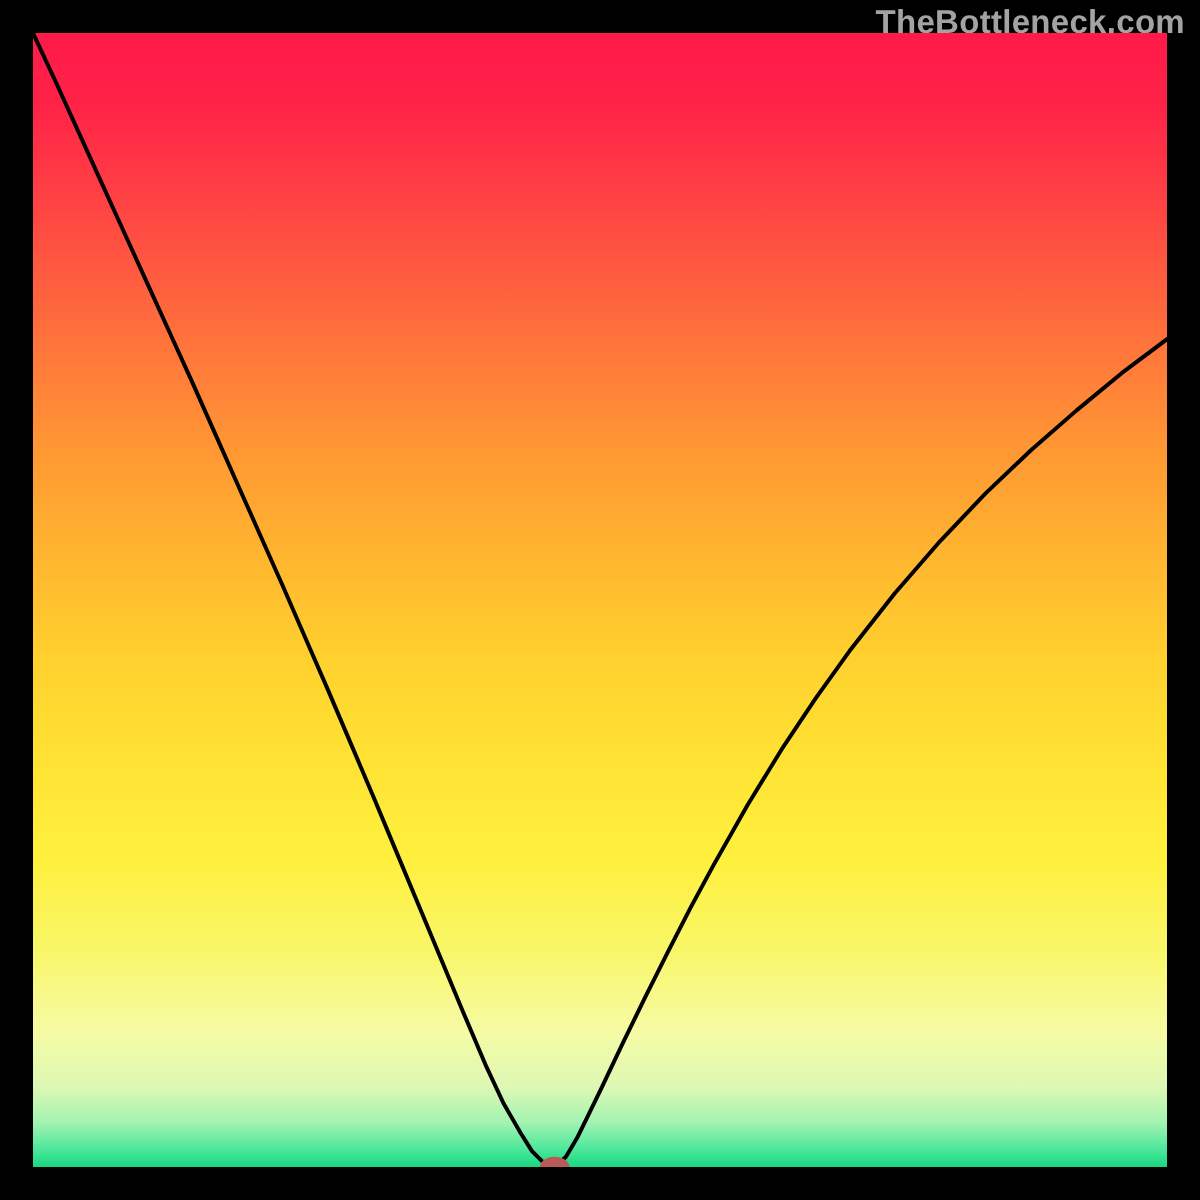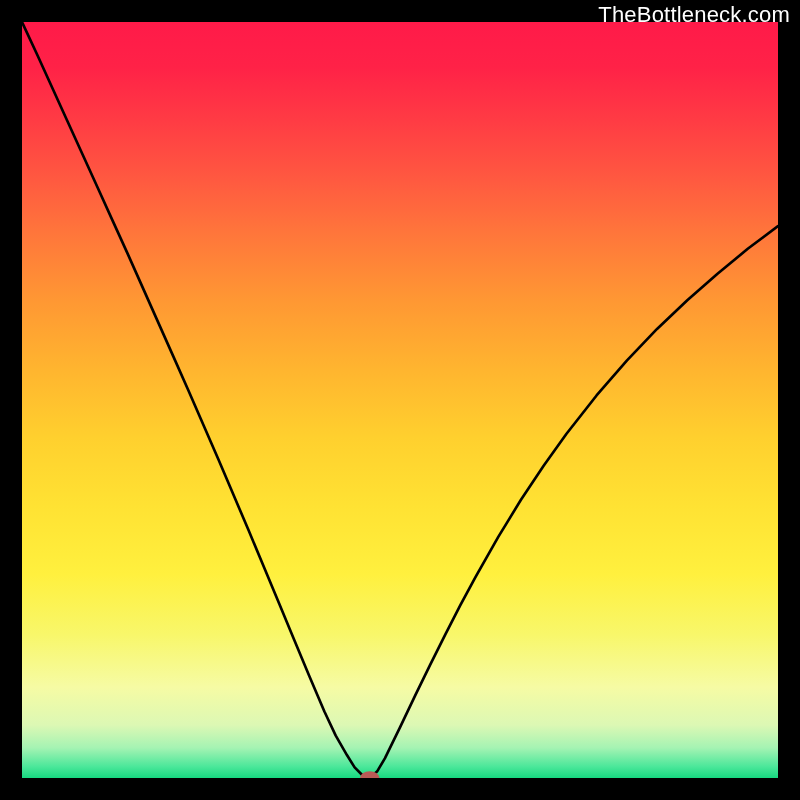--- a/index.html
+++ b/index.html
@@ -25,22 +25,22 @@
     width: 756px;
     height: 756px;
     overflow: hidden;
   }
   .watermark {
     position: absolute;
     top: 2px;
     right: 10px;
     font-family: Arial, Helvetica, sans-serif;
     font-size: 22px;
-    font-weight: 400;
-    color: #ffffff;
+    font-weight: 700;
+    color: #a3a3a3;
     letter-spacing: 0.2px;
   }
   svg { display: block; }
 </style>
 </head>
 <body>
 
 <div class="frame">
   <div class="watermark">TheBottleneck.com</div>
   <div class="plot">

